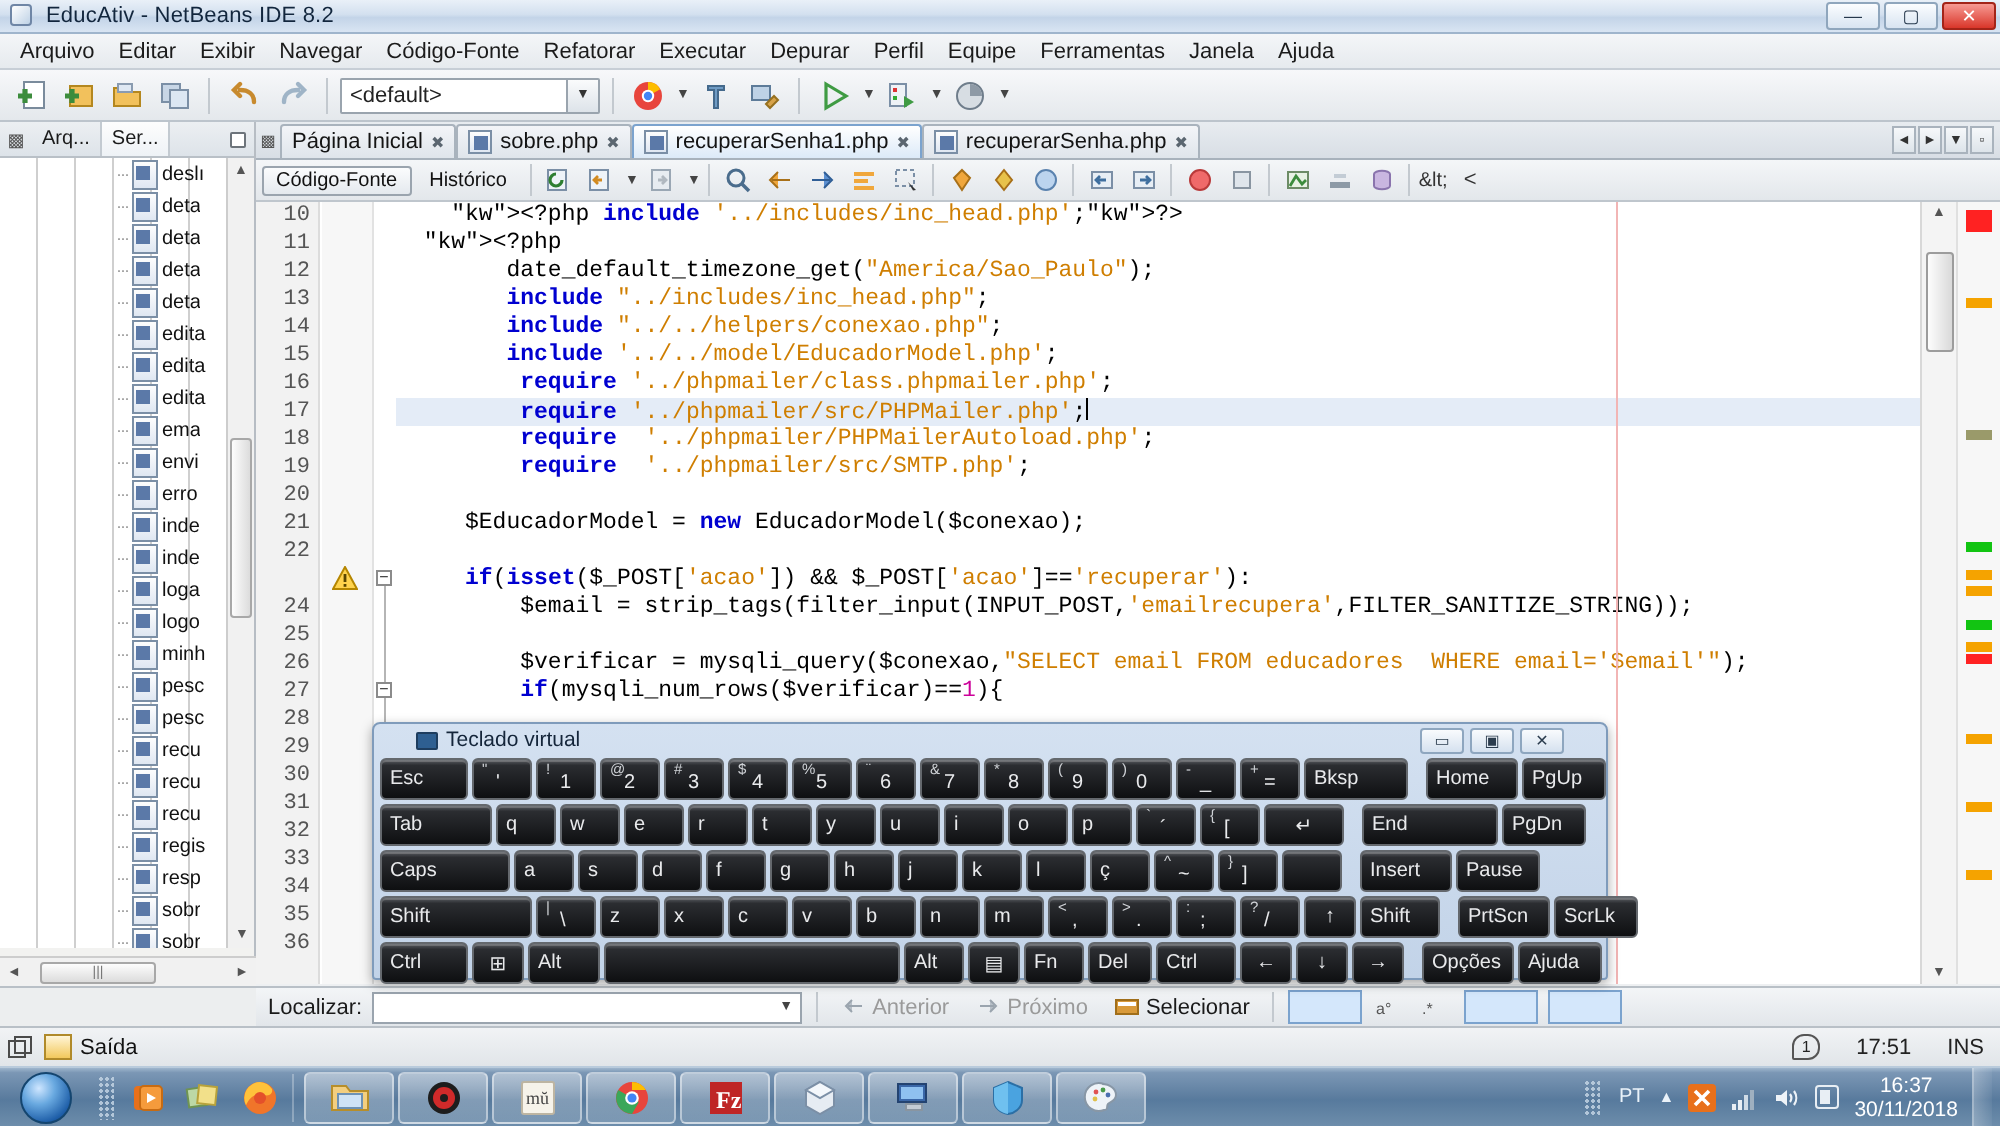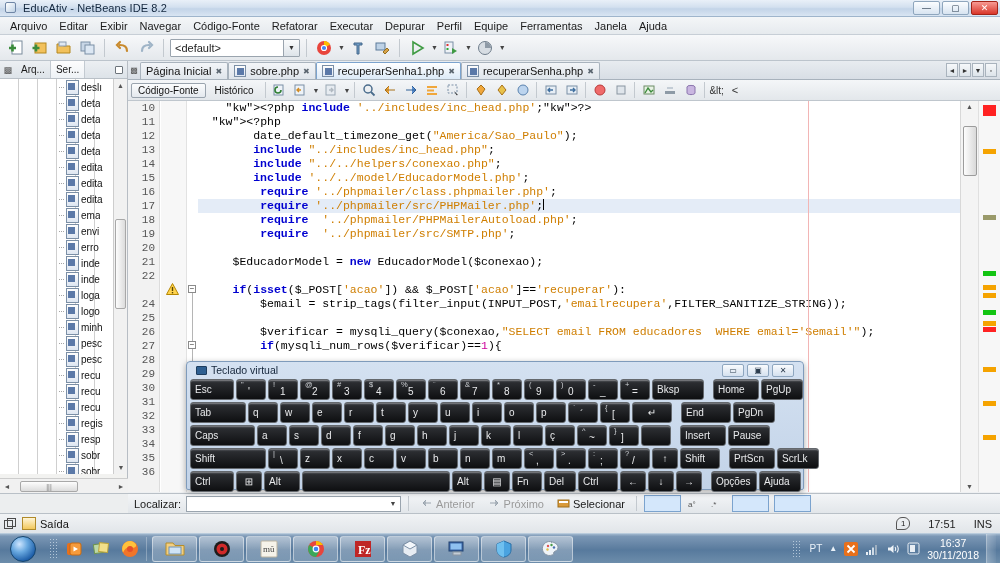--- a/index.html
+++ b/index.html
@@ -223,21 +223,21 @@
   .notif { width:14px;height:13px;border:1px solid #555; border-radius:6px 6px 6px 1px; font-size:8px;
            display:flex;align-items:center;justify-content:center; color:#222; }
 
   
   .vk {
     position:absolute; left:186px; top:361px; width:618px; height:129px;
     background:linear-gradient(to bottom,#d4e1f1,#c2d3e8);
     border:1px solid #7f9bbb; border-radius:4px 4px 2px 2px;
     box-shadow:0 2px 6px rgba(0,0,0,.35);
   }
-  .vk-title { height:16px; display:flex; align-items:center; padding:0 9px; gap:4px; }
+  .vk-title { height:16px; display:flex; align-items:center; padding:0 21px; gap:4px; }
   .vk-ico { width:11px;height:9px;background:#2e5f91;border:1px solid #1d3d5f;border-radius:1px; }
   .vk-title .t { font-size:10.5px; color:#14253a; }
   .vk-btns { margin-left:auto; display:flex; gap:3px; }
   .vk-btn {
     width:22px;height:13px; border:1px solid #8ea6bf; border-radius:2px;
     background:linear-gradient(to bottom,#f9fbfd,#d5e1ef);
     display:flex;align-items:center;justify-content:center; font-size:8px;color:#2b3c4e;
   }
   .vk-body { padding:1px 3px 3px 3px; }
   .krow { display:flex; gap:2px; margin-bottom:2px; height:21px; }
@@ -974,21 +974,21 @@
           <div class="key" style="width: 30px;">
             <span class="sup">`</span>
             <span class="sub">´</span>
           </div>
           <div class="key" style="width: 30px;">
             <span class="sup">{</span>
             <span class="sub">[</span>
           </div>
           <div class="key ctr" style="width: 40px;">↵</div>
           <div class="vk-gap"></div>
-          <div class="key" style="width: 50px;">End</div>
+          <div class="key" style="width: 68px;">End</div>
           <div class="key" style="width: 42px;">PgDn</div>
         </div>
         <div class="krow">
           <div class="key" style="width: 65px;">Caps</div>
           <div class="key" style="width: 30px;">a</div>
           <div class="key" style="width: 30px;">s</div>
           <div class="key" style="width: 30px;">d</div>
           <div class="key" style="width: 30px;">f</div>
           <div class="key" style="width: 30px;">g</div>
           <div class="key" style="width: 30px;">h</div>

